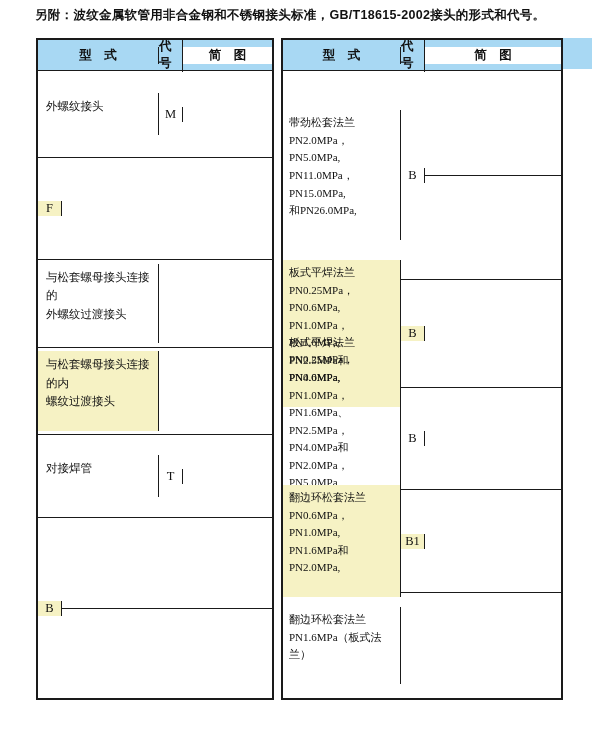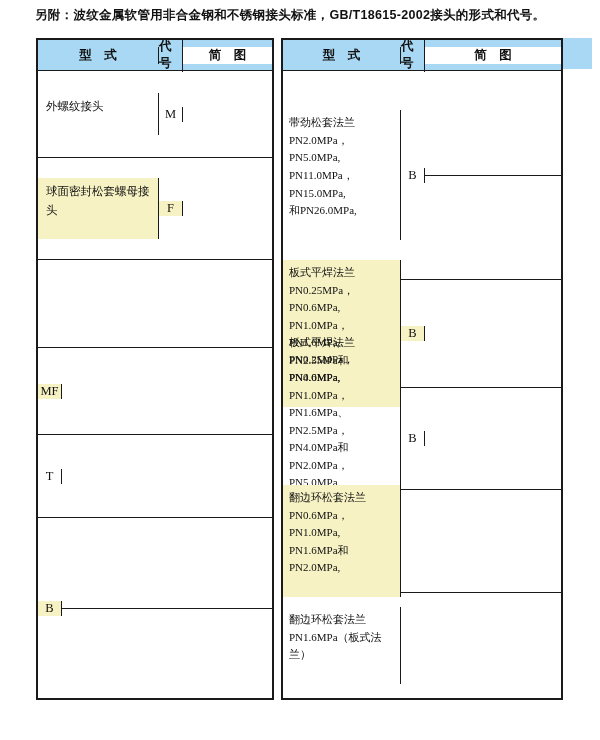--- a/index.html
+++ b/index.html
@@ -95,21 +95,20 @@
                   <line x1="115" y1="30" x2="115" y2="46"></line>
                   <line x1="95" y1="34" x2="113" y2="34"></line>
                   <path d="M88,46 h27 v12 h-18 v8 h-9 z" fill="url(#h0)"></path>
                 </g>
               </svg>
             </div>
         </div>
       </div>
 
       <div class="row hl" style="height:102px">
-        <div class="cell c-type">球面密封松套螺母接头</div>
         <div class="cell c-code">F</div>
         <div class="cell c-diag">
           <div class="diag-box">
               <svg viewBox="0 0 120 92" xmlns="http://www.w3.org/2000/svg">
                 <defs>
                   <pattern id="h1" width="5.5" height="5.5" patternUnits="userSpaceOnUse" patternTransform="rotate(45)">
                     <line x1="0" y1="0" x2="0" y2="5.5" stroke="#222222" stroke-width="1.5"></line>
                   </pattern>
                 </defs>
                 <g fill="none" stroke="#222222" stroke-width="1.3">
@@ -122,20 +121,22 @@
                   <rect x="72" y="14" width="30" height="64"></rect>
                   <line x1="79" y1="14" x2="79" y2="78"></line>
                   <path d="M79,46 h23 v13 h8 v13 h-21 v-13 h-10 z" fill="url(#h1)"></path>
                 </g>
               </svg>
             </div>
         </div>
       </div>
 
       <div class="row" style="height:88px">
+        <div class="cell c-type">与松套螺母接头连接的
+外螺纹过渡接头</div>
         <div class="cell c-diag">
           <div class="diag-box">
               <svg viewBox="0 0 120 92" xmlns="http://www.w3.org/2000/svg">
                 <defs>
                   <pattern id="h2" width="5.5" height="5.5" patternUnits="userSpaceOnUse" patternTransform="rotate(45)">
                     <line x1="0" y1="0" x2="0" y2="5.5" stroke="#222222" stroke-width="1.5"></line>
                   </pattern>
                 </defs>
                 <g fill="none" stroke="#222222" stroke-width="1.3">
                   <line x1="4" y1="46" x2="116" y2="46" stroke-width="0.8" stroke-dasharray="11 3 3 3"></line>
@@ -146,21 +147,22 @@
                   <rect x="72" y="26" width="24" height="40"></rect>
                   <line x1="72" y1="33" x2="96" y2="33"></line>
                   <path d="M24,56 h72 v10 h-26 v10 h-16 v-10 h-30 z" fill="url(#h2)"></path>
                 </g>
               </svg>
             </div>
         </div>
       </div>
 
       <div class="row hl" style="height:87px">
-        <div class="cell c-code">MF</div>
+        <div class="cell c-type">与松套螺母接头连接的内
+螺纹过渡接头</div>
         <div class="cell c-diag">
           <div class="diag-box">
               <svg viewBox="0 0 120 92" xmlns="http://www.w3.org/2000/svg">
                 <defs>
                   <pattern id="h3" width="5.5" height="5.5" patternUnits="userSpaceOnUse" patternTransform="rotate(45)">
                     <line x1="0" y1="0" x2="0" y2="5.5" stroke="#222222" stroke-width="1.5"></line>
                   </pattern>
                 </defs>
                 <g fill="none" stroke="#222222" stroke-width="1.3">
                   <line x1="4" y1="46" x2="116" y2="46" stroke-width="0.8" stroke-dasharray="11 3 3 3"></line>
@@ -169,20 +171,21 @@
                   <rect x="50" y="14" width="40" height="64"></rect>
                   <line x1="58" y1="14" x2="58" y2="78"></line>
                   <path d="M26,56 h64 v12 h-14 v9 h-18 v-9 h-32 z" fill="url(#h3)"></path>
                 </g>
               </svg>
             </div>
         </div>
       </div>
 
       <div class="row" style="height:83px">
+        <div class="cell c-type">对接焊管</div>
         <div class="cell c-code">T</div>
         <div class="cell c-diag">
           <div class="diag-box">
               <svg viewBox="0 0 120 92" xmlns="http://www.w3.org/2000/svg">
                 <defs>
                   <pattern id="h4" width="5.5" height="5.5" patternUnits="userSpaceOnUse" patternTransform="rotate(45)">
                     <line x1="0" y1="0" x2="0" y2="5.5" stroke="#222222" stroke-width="1.5"></line>
                   </pattern>
                 </defs>
                 <g fill="none" stroke="#222222" stroke-width="1.3">
@@ -381,20 +384,21 @@
                 </g>
               </svg>
             </div>
         </div>
       </div>
 
       <div class="row hl" style="height:103px">
         <div class="cell c-type">翻边环松套法兰
 PN0.6MPa，PN1.0MPa,
 PN1.6MPa和PN2.0MPa,</div>
+        <div class="cell c-code">B1</div>
         <div class="cell c-diag">
           <div class="diag-box">
               <svg viewBox="0 0 120 92" xmlns="http://www.w3.org/2000/svg">
                 <defs>
                   <pattern id="h11" width="5.5" height="5.5" patternUnits="userSpaceOnUse" patternTransform="rotate(45)">
                     <line x1="0" y1="0" x2="0" y2="5.5" stroke="#222222" stroke-width="1.5"></line>
                   </pattern>
                 </defs>
                 <g fill="none" stroke="#222222" stroke-width="1.3">
                   <line x1="4" y1="46" x2="116" y2="46" stroke-width="0.8" stroke-dasharray="11 3 3 3"></line>

